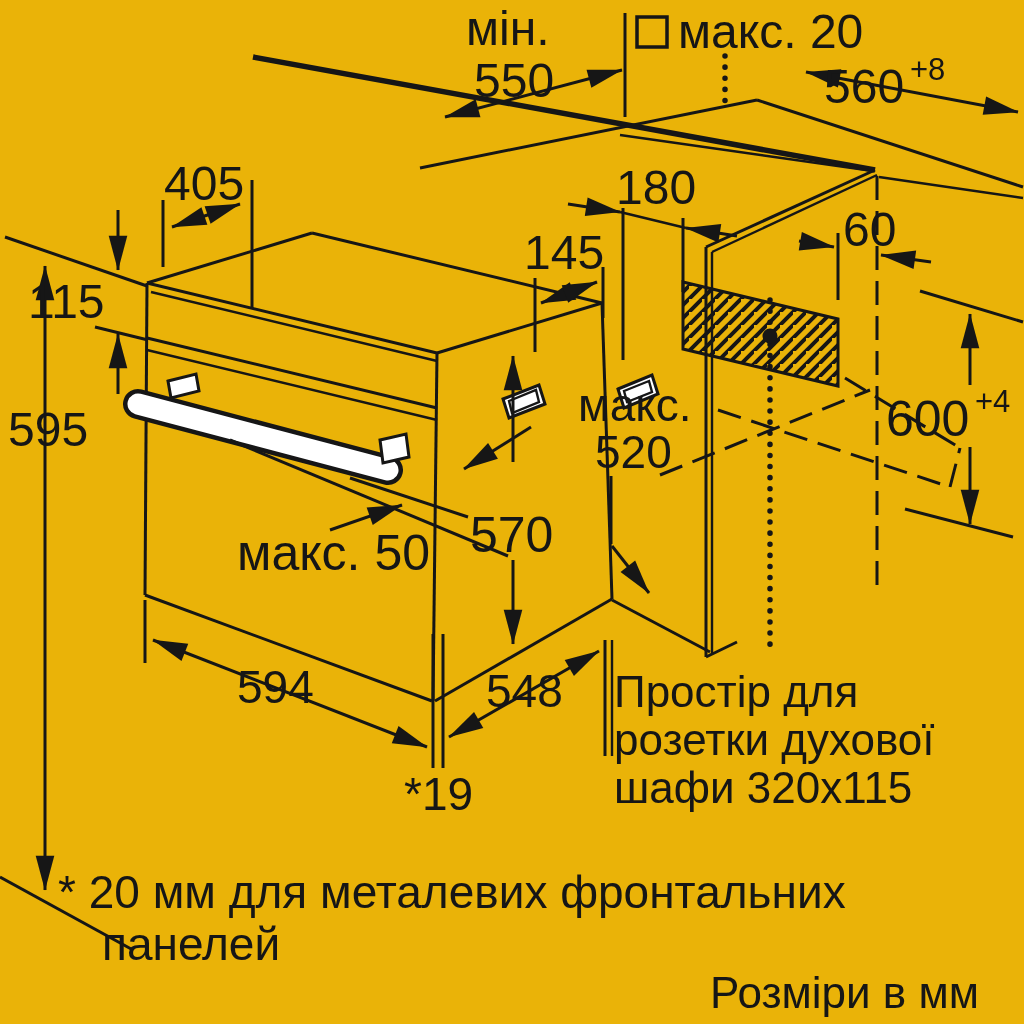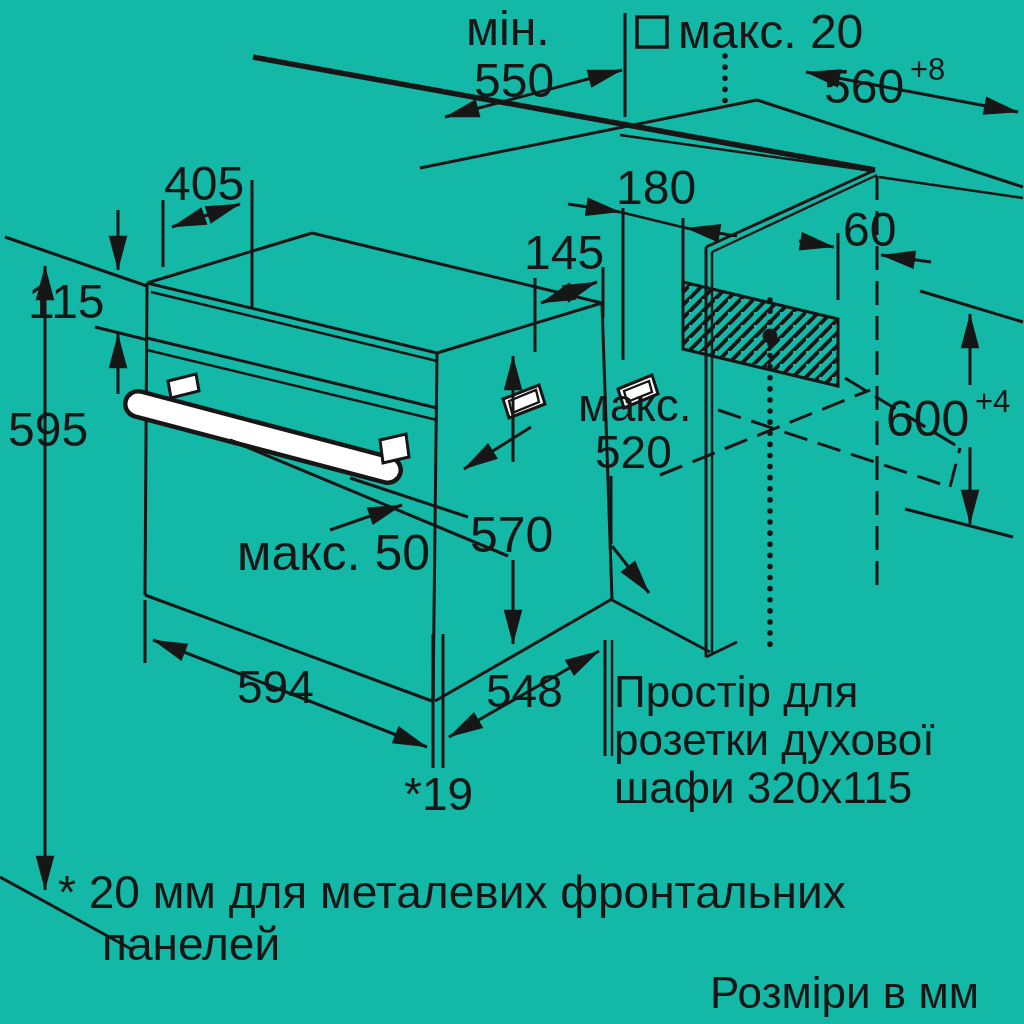--- a/index.html
+++ b/index.html
@@ -1,16 +1,16 @@
 <!DOCTYPE html>
 <html><head>
 <meta charset="utf-8">
 <style>
   html,body{margin:0;padding:0;background:#e8e8e8;}
-  .stage{position:relative;width:1024px;height:1024px;background:#14b8a6;overflow:hidden;
+  .stage{position:relative;width:1024px;height:1024px;background:#eab308;overflow:hidden;
          font-family:"Liberation Sans", sans-serif;}
   svg{position:absolute;left:0;top:0;}
   svg text{fill:#161616;font-family:"Liberation Sans", sans-serif;}
   .t48{font-size:48px;}
   .t46{font-size:46px;}
   .t44{font-size:44px;}
   .t50{font-size:50px;}
   .t30{font-size:31px;}
   .ln{stroke:#161616;stroke-width:3;fill:none;}
   .lnthick{stroke:#161616;stroke-width:5.5;fill:none;}

